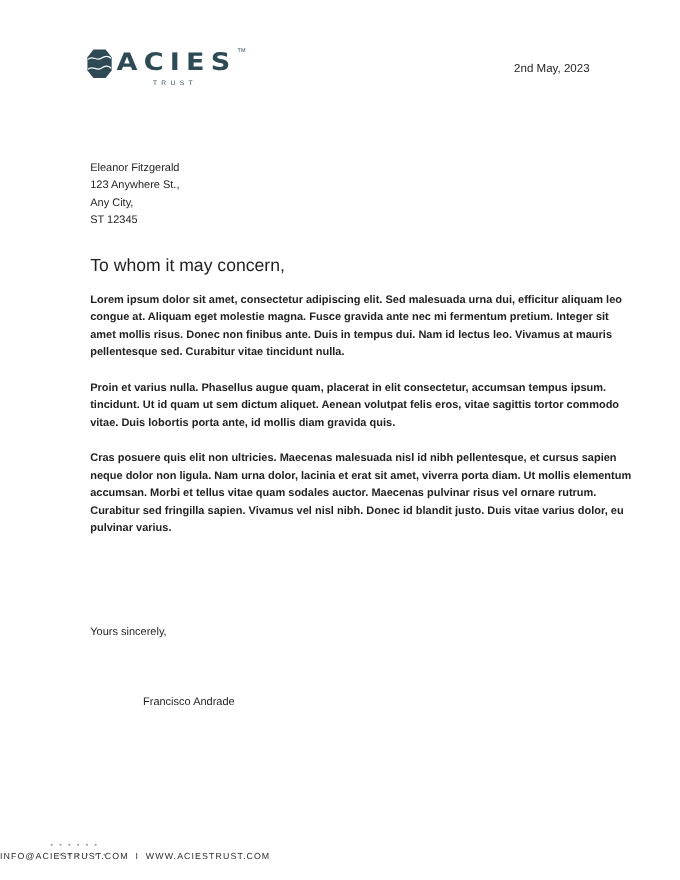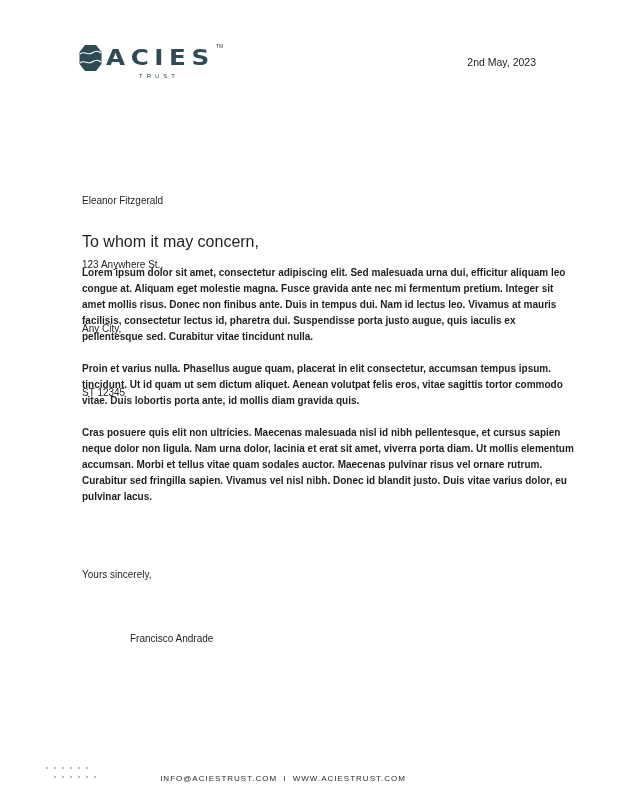--- a/index.html
+++ b/index.html
@@ -65,21 +65,21 @@
       font-size: 10.5px;
       color: #1f1f1f;
     }
     .address {
       position: absolute;
       left: 82px;
       top: 145px;
       font-size: 10px;
       line-height: 16px;
     }
-    .address div { white-space: nowrap; margin-top: 48px; }
+    .address div { white-space: nowrap; }
     .salutation {
       position: absolute;
       left: 82px;
       top: 234px;
       font-size: 16px;
       line-height: 16px;
     }
     .body-text {
       position: absolute;
       left: 82px;
@@ -123,21 +123,20 @@
       width: 2px;
       height: 2px;
       border-radius: 1px;
       background: #9aa6ab;
     }
     .footer {
       position: absolute;
       left: 0;
       width: 566px;
       top: 774px;
-      text-align: center;
       font-size: 8px;
       letter-spacing: 1px;
       color: #2b2b2b;
       padding-left: 0px;
     }
     .footer span { margin-left: 12px; }
   </style>
 </head>
 <body>
 
@@ -161,34 +160,33 @@
   <div>ST 12345</div>
 </div>
 
 <div class="salutation">To whom it may concern,</div>
 
 <div class="body-text">
   <p>
     <span class="body-line">Lorem ipsum dolor sit amet, consectetur adipiscing elit. Sed malesuada urna dui, efficitur aliquam leo</span>
     <span class="body-line">congue at. Aliquam eget molestie magna. Fusce gravida ante nec mi fermentum pretium. Integer sit</span>
     <span class="body-line">amet mollis risus. Donec non finibus ante. Duis in tempus dui. Nam id lectus leo. Vivamus at mauris</span>
-    <span class="body-line">facilisis, consectetur lectus id, pharetra dui. Suspendisse porta justo augue, quis iaculis ex</span>
     <span class="body-line">pellentesque sed. Curabitur vitae tincidunt nulla.</span>
   </p>
   <p>
     <span class="body-line">Proin et varius nulla. Phasellus augue quam, placerat in elit consectetur, accumsan tempus ipsum.</span>
     <span class="body-line">tincidunt. Ut id quam ut sem dictum aliquet. Aenean volutpat felis eros, vitae sagittis tortor commodo</span>
     <span class="body-line">vitae. Duis lobortis porta ante, id mollis diam gravida quis.</span>
   </p>
   <p>
     <span class="body-line">Cras posuere quis elit non ultricies. Maecenas malesuada nisl id nibh pellentesque, et cursus sapien</span>
     <span class="body-line">neque dolor non ligula. Nam urna dolor, lacinia et erat sit amet, viverra porta diam. Ut mollis elementum</span>
     <span class="body-line">accumsan. Morbi et tellus vitae quam sodales auctor. Maecenas pulvinar risus vel ornare rutrum.</span>
     <span class="body-line">Curabitur sed fringilla sapien. Vivamus vel nisl nibh. Donec id blandit justo. Duis vitae varius dolor, eu</span>
-    <span class="body-line">pulvinar lacus.</span>
+    <span class="body-line">pulvinar varius.</span>
   </p>
 </div>
 
 <div class="closing">Yours sincerely,</div>
 <div class="signature">Francisco Andrade</div>
 
 <div class="dots">
   <div class="dot" style="left:0px;top:0px"></div>
   <div class="dot" style="left:8px;top:0px"></div>
   <div class="dot" style="left:16px;top:0px"></div>

